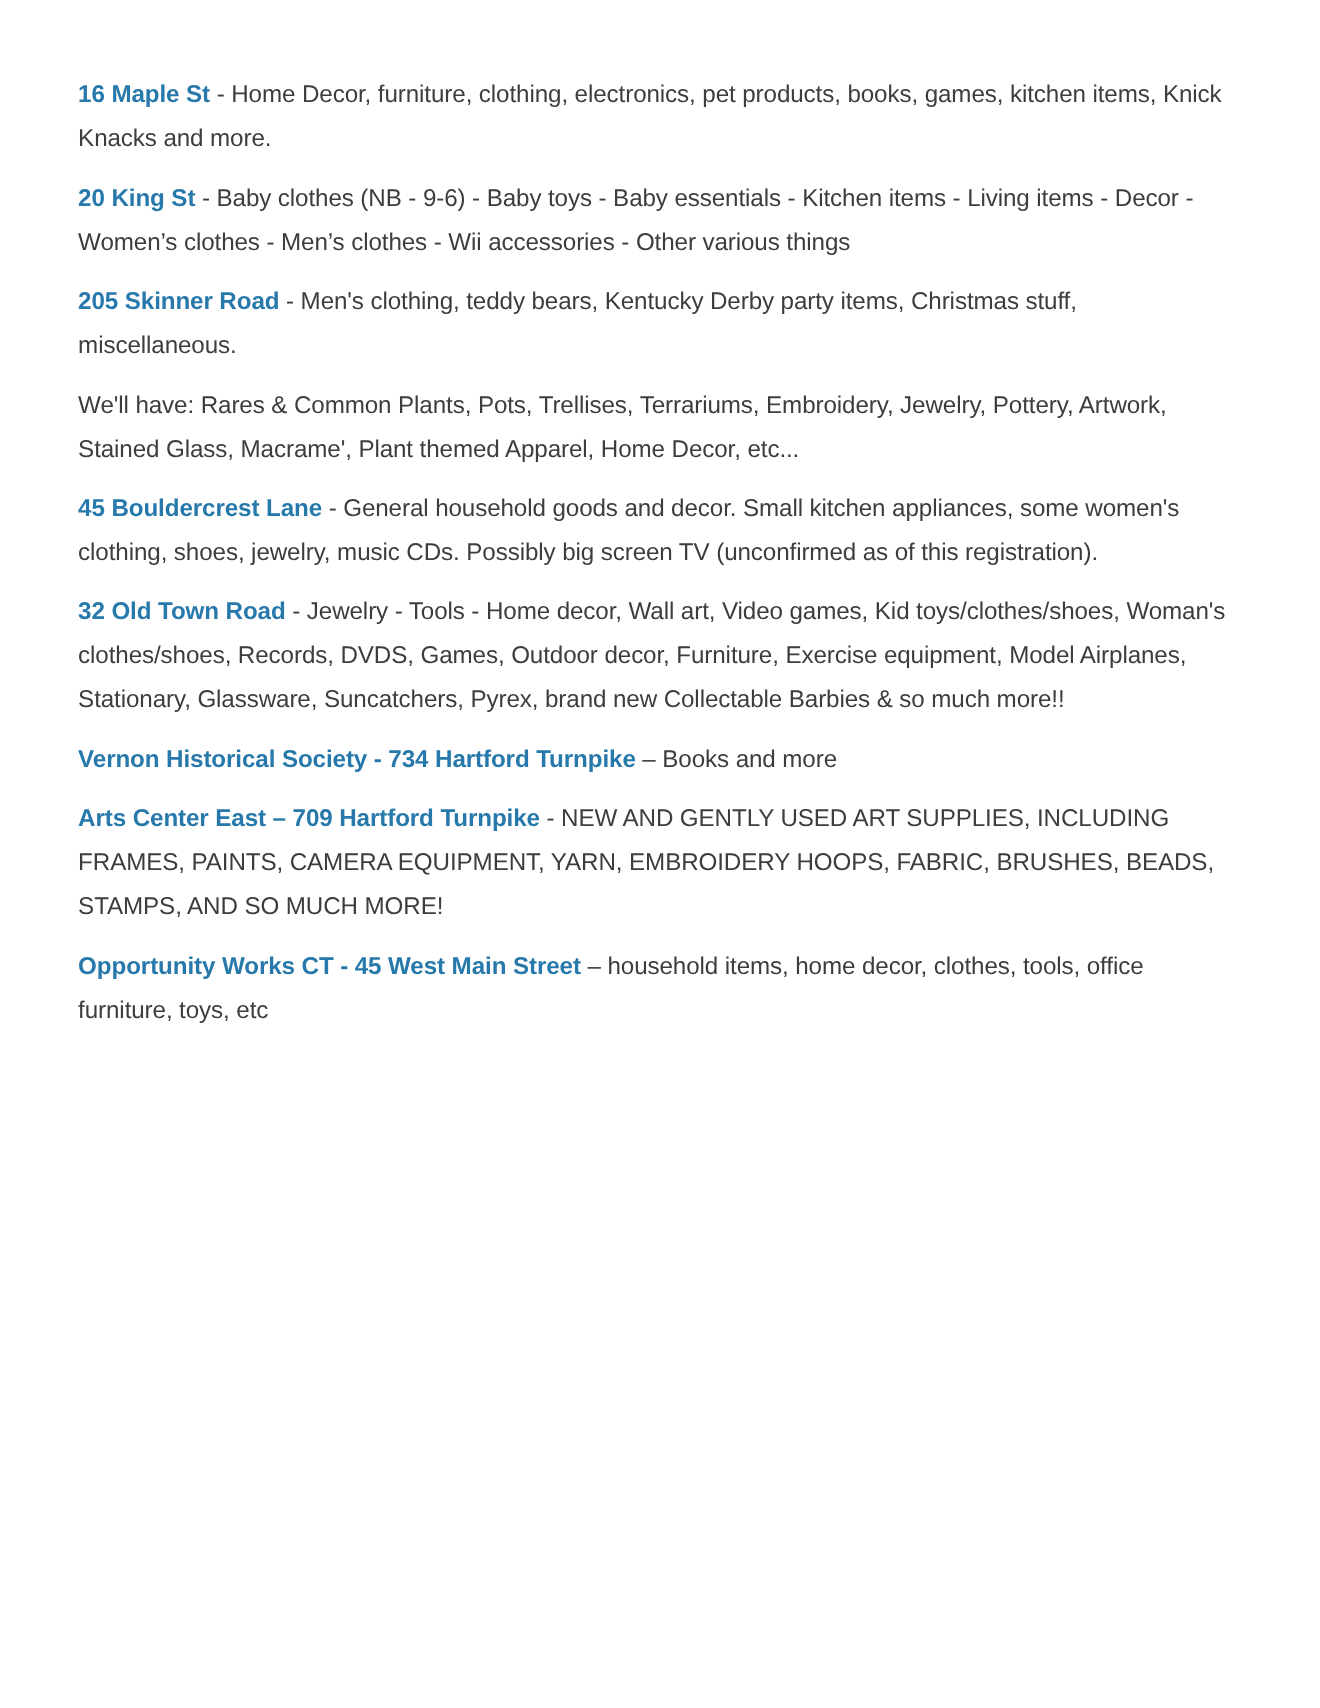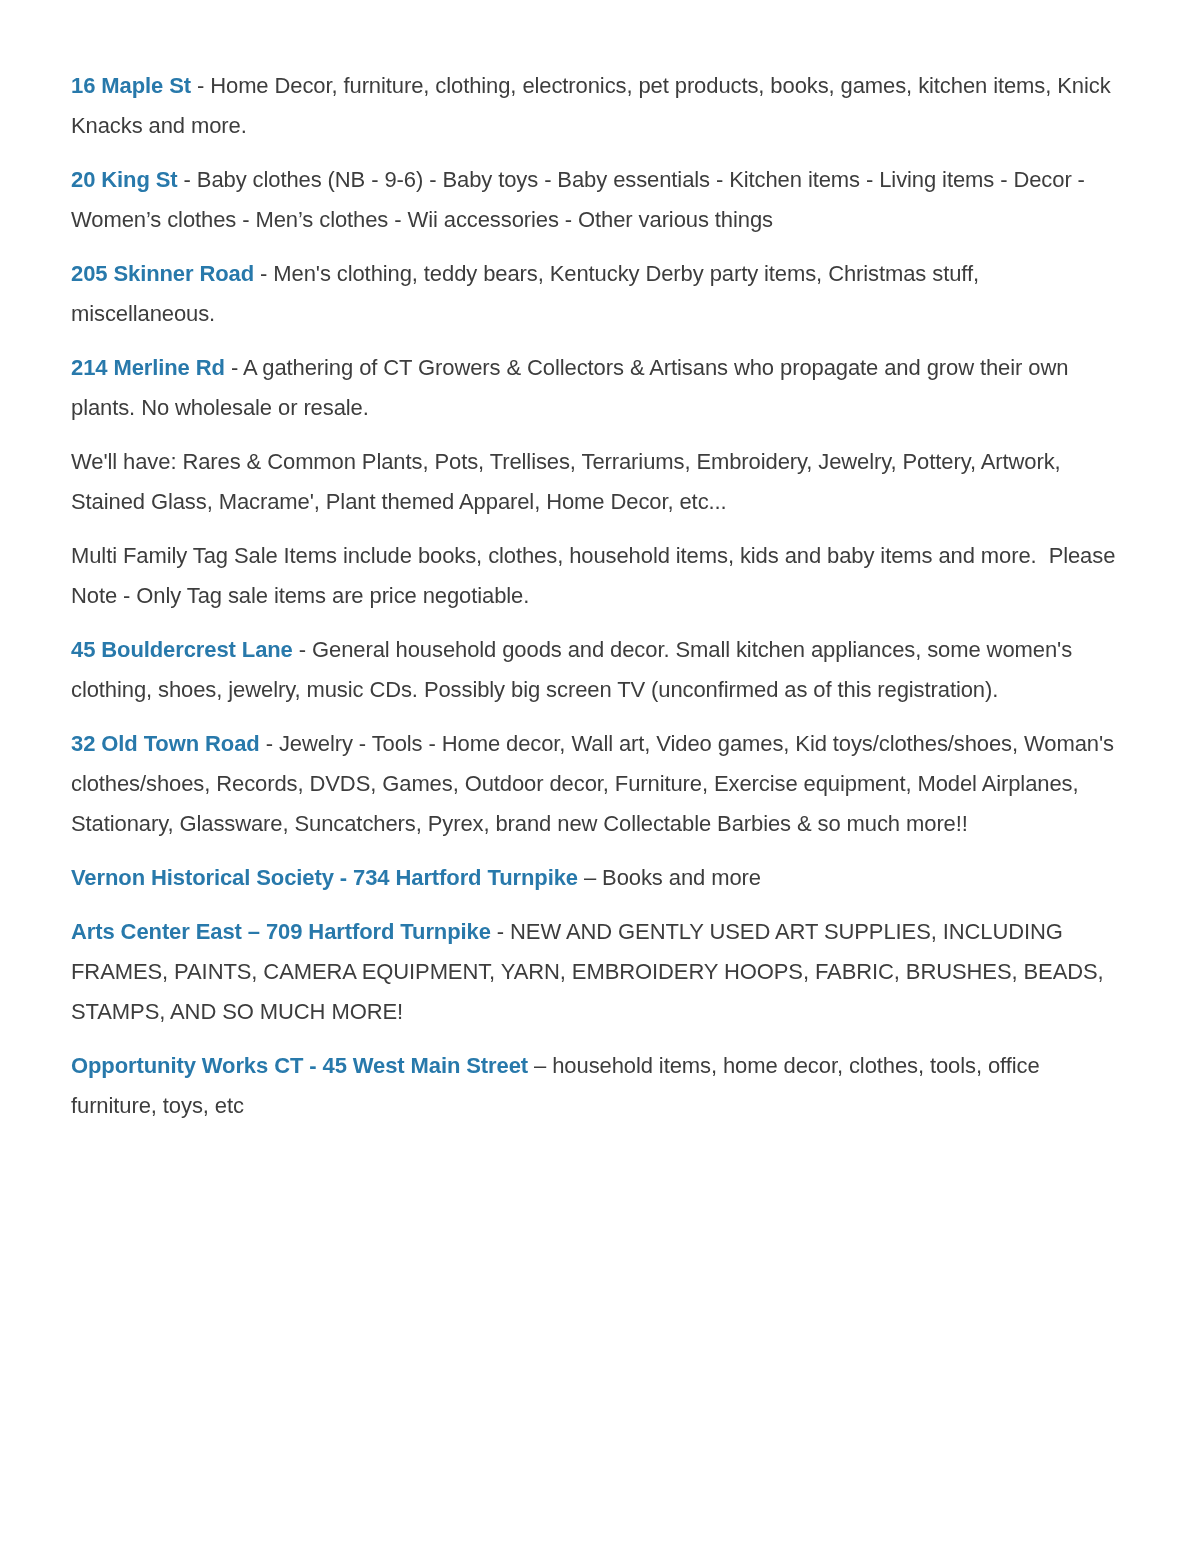--- a/index.html
+++ b/index.html
@@ -43,25 +43,23 @@
 
 <div class="page">
   <div id="listings">
   <p class="listing"><span class="title">16 Maple St</span><span class="desc"> - Home Decor, furniture, clothing, electronics, pet products, books, games, kitchen items, Knick Knacks and more.</span></p>
 
   <p class="listing"><span class="title">20 King St</span><span class="desc"> - Baby clothes (NB - 9-6) - Baby toys - Baby essentials - Kitchen items - Living items - Decor - Women’s clothes - Men’s clothes - Wii accessories - Other various things</span></p>
 
 
   <p class="listing"><span class="title">205 Skinner Road</span><span class="desc"> - Men's clothing, teddy bears, Kentucky Derby party items, Christmas stuff, miscellaneous.</span></p>
 
-  <p class="listing"><span class="title">214 Merline Rd</span><span class="desc"> - A gathering of CT Growers &amp; Collectors &amp; Artisans who propagate and grow their own plants. No wholesale or resale.</span></p>
 
   <p class="listing"><span class="desc">We'll have: Rares &amp; Common Plants, Pots, Trellises, Terrariums, Embroidery, Jewelry, Pottery, Artwork, Stained Glass, Macrame', Plant themed Apparel, Home Decor, etc...</span></p>
 
-  <p class="listing"><span class="desc">Multi Family Tag Sale Items include books, clothes, household items, kids and baby items and more.  Please Note - Only Tag sale items are price negotiable.</span></p>
 
   <p class="listing"><span class="title">45 Bouldercrest Lane</span><span class="desc"> - General household goods and decor. Small kitchen appliances, some women's clothing, shoes, jewelry, music CDs. Possibly big screen TV (unconfirmed as of this registration).</span></p>
 
   <p class="listing"><span class="title">32 Old Town Road</span><span class="desc"> - Jewelry - Tools - Home decor, Wall art, Video games, Kid toys/clothes/shoes, Woman's clothes/shoes, Records, DVDS, Games, Outdoor decor, Furniture, Exercise equipment, Model Airplanes, Stationary, Glassware, Suncatchers, Pyrex, brand new Collectable Barbies &amp; so much more!!</span></p>
 
 
   <p class="listing"><span class="title">Vernon Historical Society - 734 Hartford Turnpike</span><span class="desc"> – Books and more</span></p>
 
   <p class="listing"><span class="title">Arts Center East – 709 Hartford Turnpike</span><span class="desc"> - NEW AND GENTLY USED ART SUPPLIES, INCLUDING FRAMES, PAINTS, CAMERA EQUIPMENT, YARN, EMBROIDERY HOOPS, FABRIC, BRUSHES, BEADS, STAMPS, AND SO MUCH MORE!</span></p>
 

